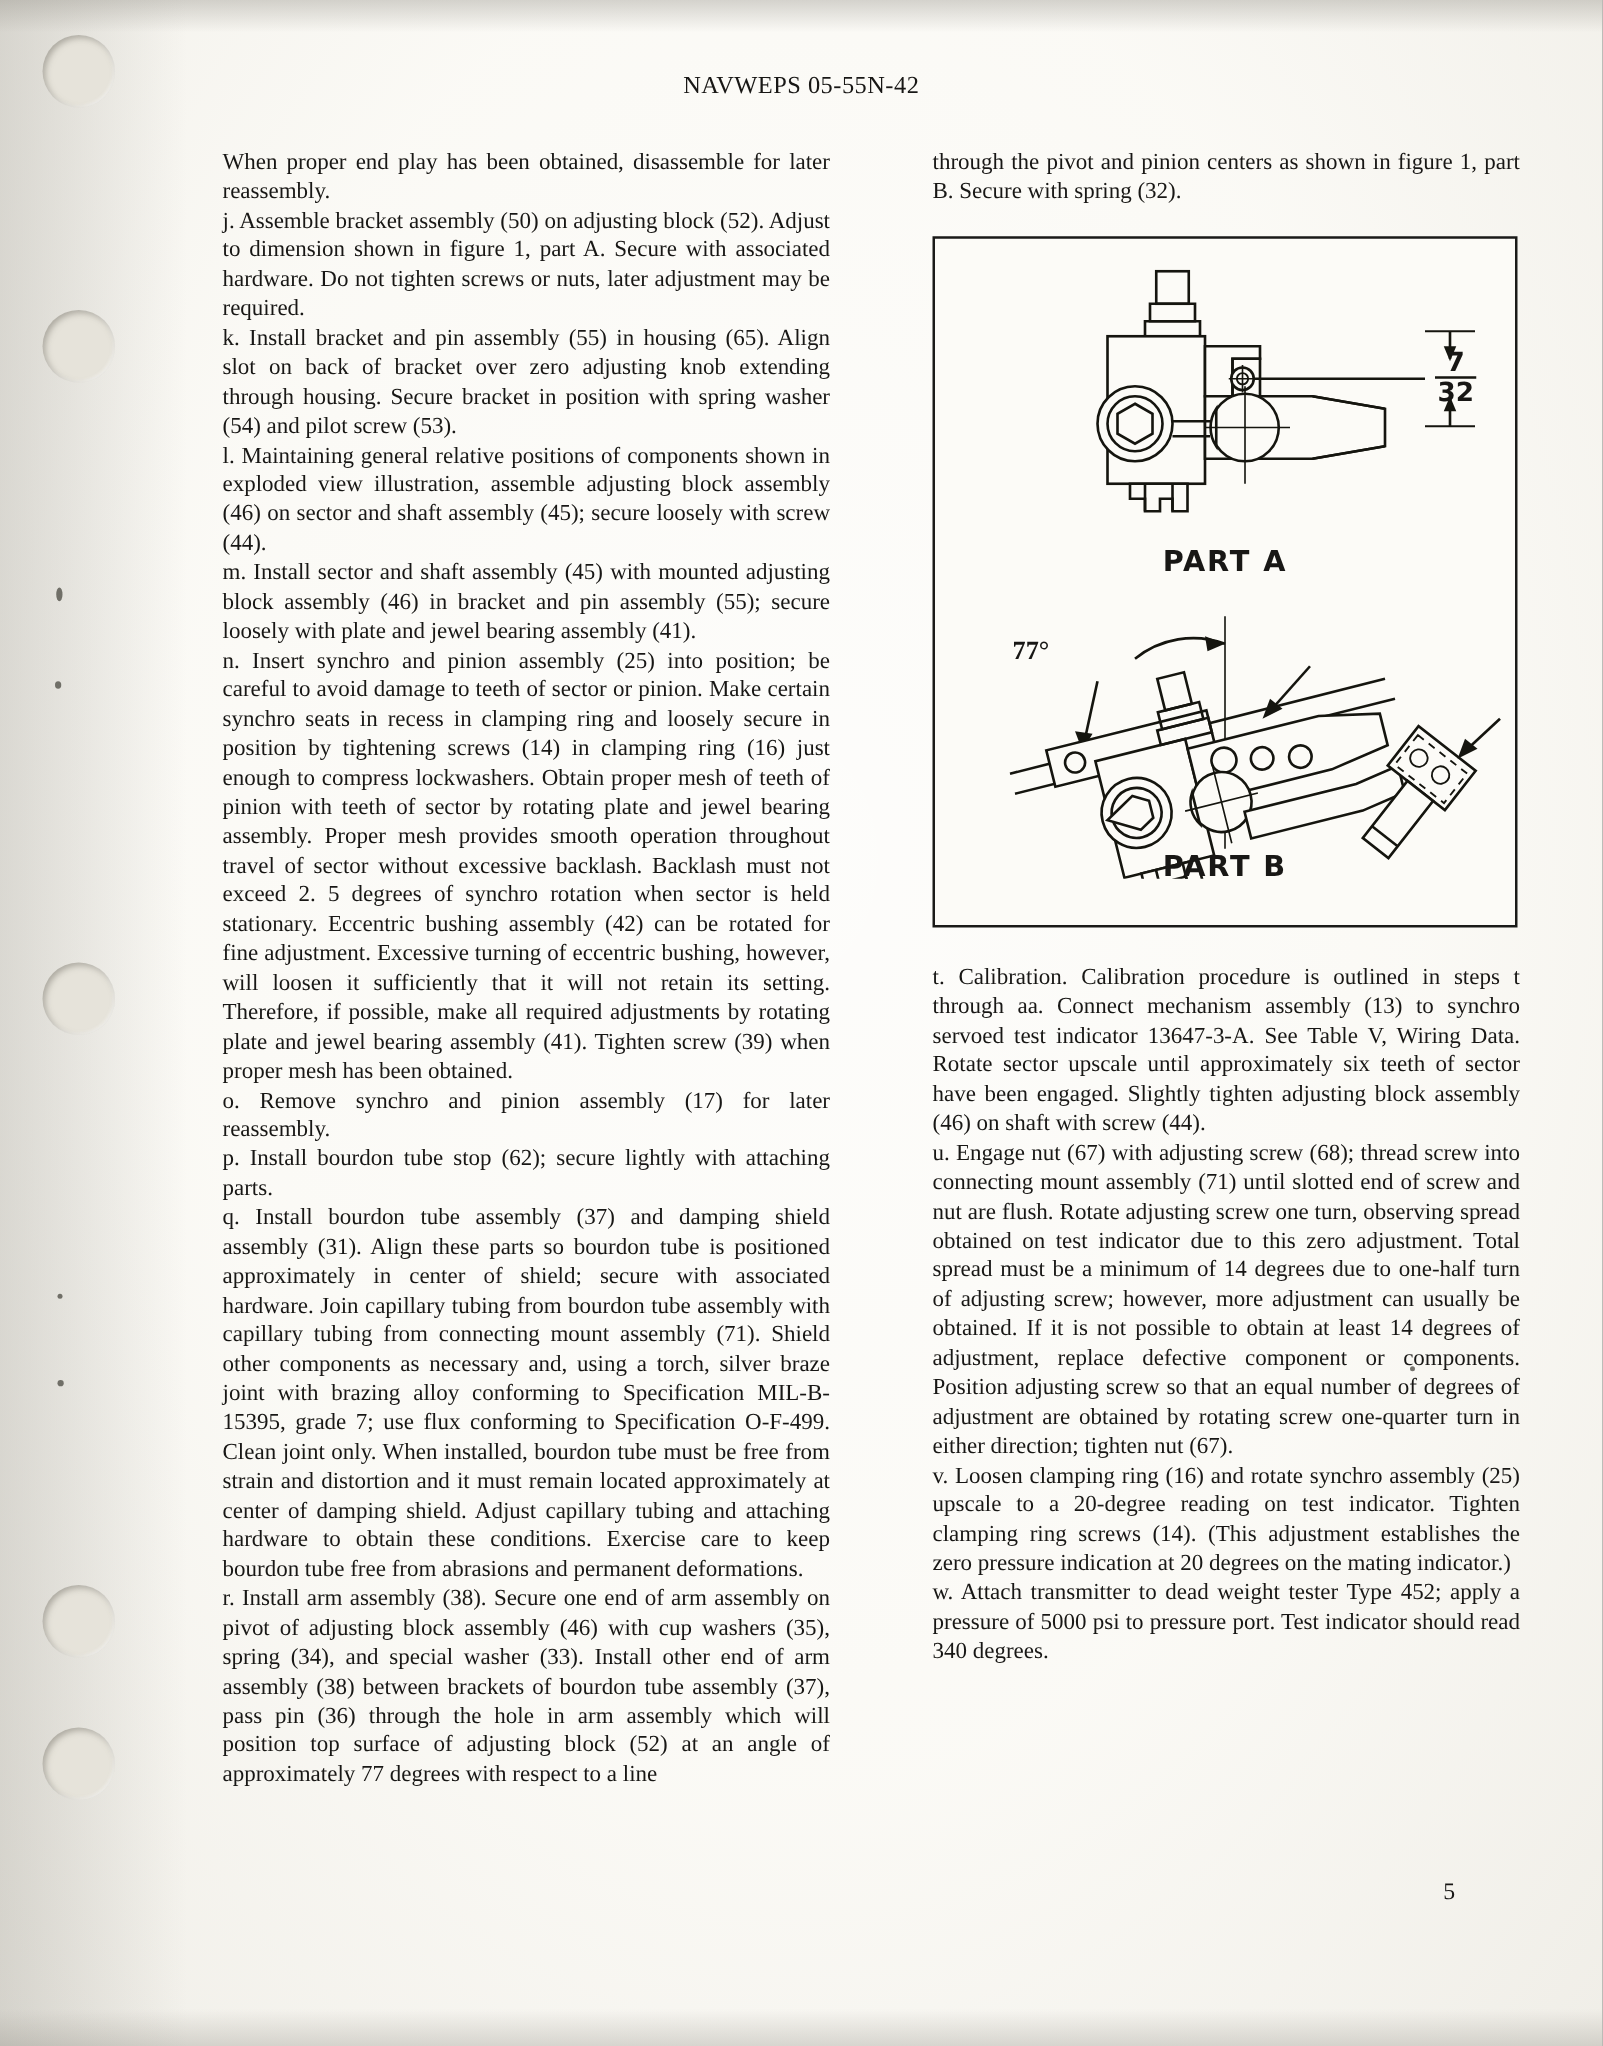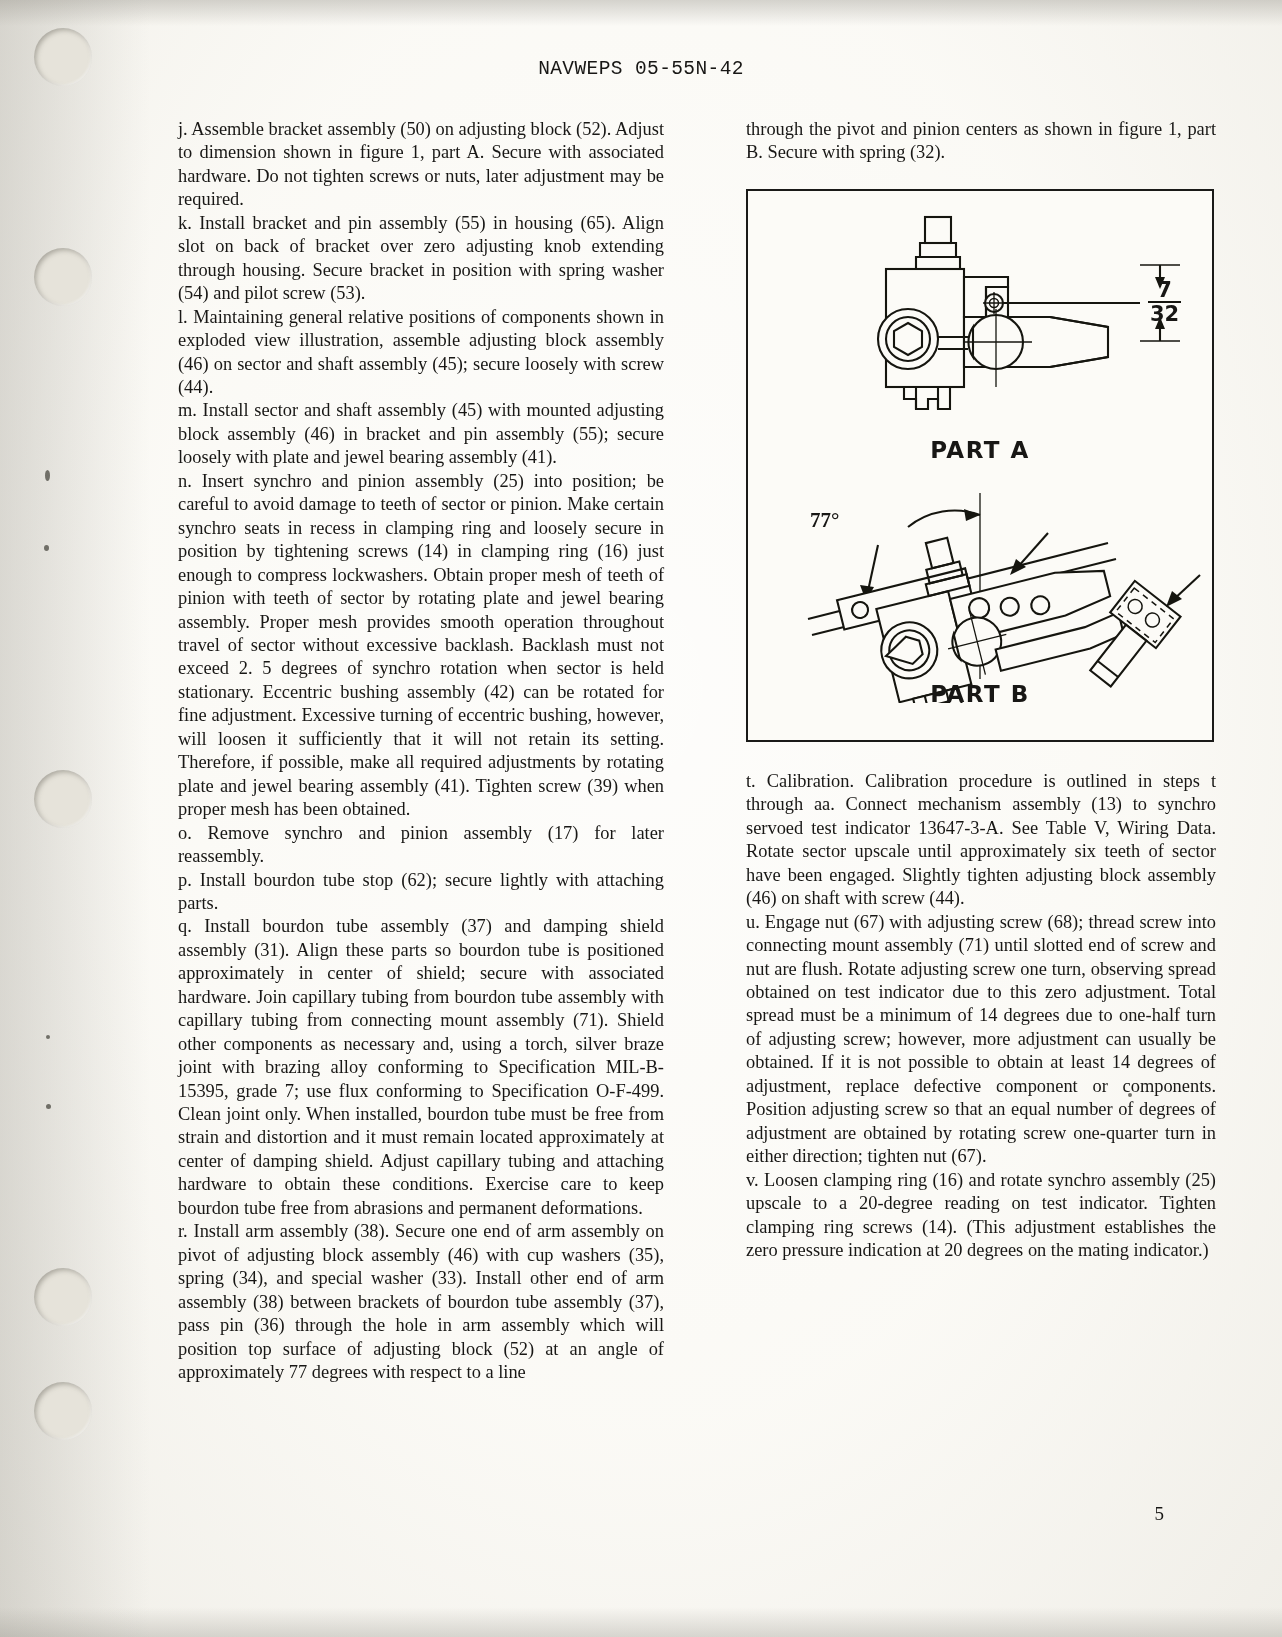--- a/index.html
+++ b/index.html
@@ -65,21 +65,21 @@
   }
 
   .header {
     position: absolute;
     top: 58px;
     left: 0;
     right: 0;
     text-align: center;
     font-size: 19.5px;
     letter-spacing: 0.4px;
-    font-family: Liberation Mono, monospace;
+    font-family: Liberation Serif, serif;
   }
 
   .col {
     position: absolute;
     top: 118px;
     font-size: 18.4px;
     line-height: 23.45px;
     text-align: left;
   }
   .col-left  { left: 178px;  width: 486px; }
@@ -169,20 +169,21 @@
 
   <div class="speck" style="left:45px;  top:470px; width:5px;  height:11px;"></div>
   <div class="speck" style="left:44px;  top:545px; width:5px;  height:6px;"></div>
   <div class="speck" style="left:46px;  top:1035px; width:4px; height:4px;"></div>
   <div class="speck" style="left:46px;  top:1104px; width:5px; height:5px;"></div>
   <div class="speck" style="left:1128px; top:1093px; width:4px; height:4px;"></div>
 
   <div class="header">NAVWEPS 05-55N-42</div>
 
   <div class="col col-left">
+    <p class="just">When proper end play has been obtained, disassemble for later reassembly.</p>
     <p class="just ind">j.  Assemble bracket assembly (50) on adjusting block (52). Adjust to dimension shown in figure 1, part A. Secure with associated hardware. Do not tighten screws or nuts, later adjustment may be required.</p>
     <p class="just ind">k.  Install bracket and pin assembly (55) in housing (65). Align slot on back of bracket over zero adjusting knob extending through housing. Secure bracket in position with spring washer (54) and pilot screw (53).</p>
     <p class="just ind">l.  Maintaining general relative positions of components shown in exploded view illustration, assemble adjusting block assembly (46) on sector and shaft assembly (45); secure loosely with screw (44).</p>
     <p class="just ind">m.  Install sector and shaft assembly (45) with mounted adjusting block assembly (46) in bracket and pin assembly (55); secure loosely with plate and jewel bearing assembly (41).</p>
     <p class="just ind">n.  Insert synchro and pinion assembly (25) into position; be careful to avoid damage to teeth of sector or pinion. Make certain synchro seats in recess in clamping ring and loosely secure in position by tightening screws (14) in clamping ring (16) just enough to compress lockwashers. Obtain proper mesh of teeth of pinion with teeth of sector by rotating plate and jewel bearing assembly. Proper mesh provides smooth operation throughout travel of sector without excessive backlash. Backlash must not exceed 2. 5 degrees of synchro rotation when sector is held stationary. Eccentric bushing assembly (42) can be rotated for fine adjustment. Excessive turning of eccentric bushing, however, will loosen it sufficiently that it will not retain its setting. Therefore, if possible, make all required adjustments by rotating plate and jewel bearing assembly (41). Tighten screw (39) when proper mesh has been obtained.</p>
     <p class="just ind">o.  Remove synchro and pinion assembly (17) for later reassembly.</p>
     <p class="just ind">p.  Install bourdon tube stop (62); secure lightly with attaching parts.</p>
     <p class="just ind">q.  Install bourdon tube assembly (37) and damping shield assembly (31). Align these parts so bourdon tube is positioned approximately in center of shield; secure with associated hardware. Join capillary tubing from bourdon tube assembly with capillary tubing from connecting mount assembly (71). Shield other components as necessary and, using a torch, silver braze joint with brazing alloy conforming to Specification MIL-B-15395, grade 7; use flux conforming to Specification O-F-499. Clean joint only. When installed, bourdon tube must be free from strain and distortion and it must remain located approximately at center of damping shield. Adjust capillary tubing and attaching hardware to obtain these conditions. Exercise care to keep bourdon tube free from abrasions and permanent deformations.</p>
     <p class="just ind">r.  Install arm assembly (38). Secure one end of arm assembly on pivot of adjusting block assembly (46) with cup washers (35), spring (34), and special washer (33). Install other end of arm assembly (38) between brackets of bourdon tube assembly (37), pass pin (36) through the hole in arm assembly which will position top surface of adjusting block (52) at an angle of approximately 77 degrees with respect to a line</p>
   </div>
@@ -305,17 +306,18 @@
 
       <div class="part-label part-b-label">PART B</div>
     </div>
 
 
     <div style="height:28px;"></div>
 
     <p class="just ind">t.  Calibration.  Calibration procedure is outlined in steps t through aa. Connect mechanism assembly (13) to synchro servoed test indicator 13647-3-A. See Table V, Wiring Data. Rotate sector upscale until approximately six teeth of sector have been engaged. Slightly tighten adjusting block assembly (46) on shaft with screw (44).</p>
     <p class="just ind">u.  Engage nut (67) with adjusting screw (68); thread screw into connecting mount assembly (71) until slotted end of screw and nut are flush. Rotate adjusting screw one turn, observing spread obtained on test indicator due to this zero adjustment. Total spread must be a minimum of 14 degrees due to one-half turn of adjusting screw; however, more adjustment can usually be obtained. If it is not possible to obtain at least 14 degrees of adjustment, replace defective component or components. Position adjusting screw so that an equal number of degrees of adjustment are obtained by rotating screw one-quarter turn in either direction; tighten nut (67).</p>
     <p class="just ind">v.  Loosen clamping ring (16) and rotate synchro assembly (25) upscale to a 20-degree reading on test indicator. Tighten clamping ring screws (14).  (This adjustment establishes the zero pressure indication at 20 degrees on the mating indicator.)</p>
+    <p class="just ind">w.  Attach transmitter to dead weight tester Type 452; apply a pressure of 5000 psi to pressure port. Test indicator should read 340 degrees.</p>
   </div>
 
   <div class="page-number">5</div>
 
 </div>
 
 </body></html>

